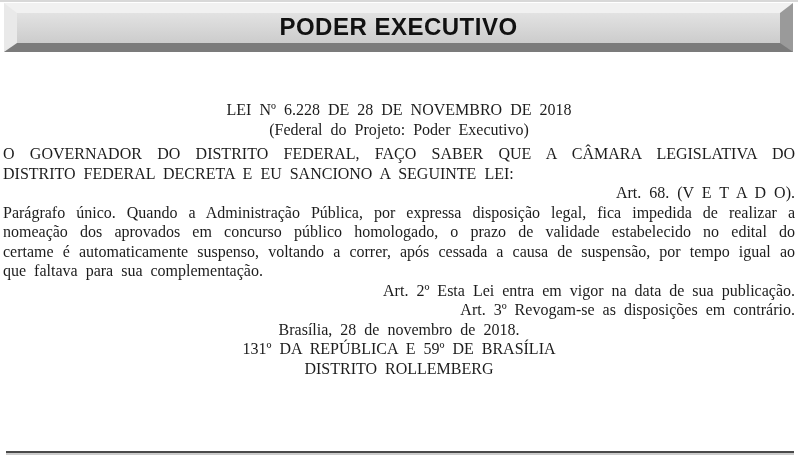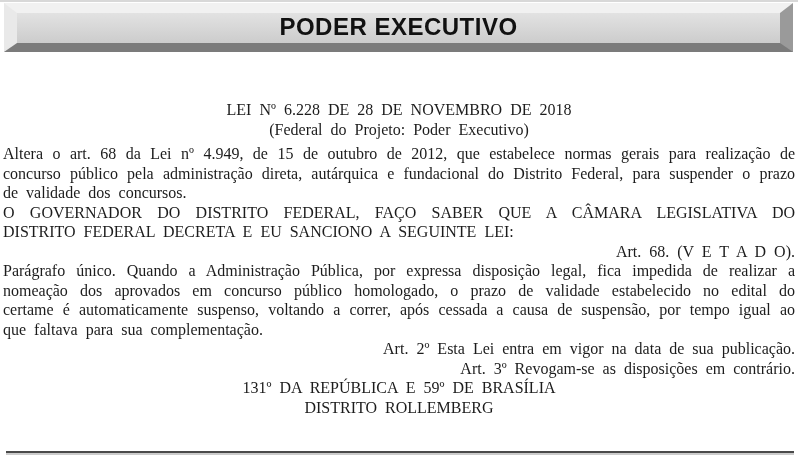--- a/index.html
+++ b/index.html
@@ -80,25 +80,25 @@
   <div class="banner">
     <div class="banner-bevel">
       <span class="banner-title">PODER EXECUTIVO</span>
     </div>
   </div>
 
   <div class="doc">
     <p class="center">LEI Nº 6.228 DE 28 DE NOVEMBRO DE 2018</p>
     <p class="center subtitle">(Federal do Projeto: Poder Executivo)</p>
 
-    <p class="just">Altera o art. 68 da Lei nº 4.949, de 15 de outubro de 2012, que estabelece normas gerais para realização de concurso público pela administração direta, autárquica e fundacional do Distrito Federal, para suspender o prazo de validade dos concursos.</p>
     <p class="just">O GOVERNADOR DO DISTRITO FEDERAL, FAÇO SABER QUE A CÂMARA LEGISLATIVA DO DISTRITO FEDERAL DECRETA E EU SANCIONO A SEGUINTE LEI:</p>
     <p class="left">Art. 68. (V E T A D O).</p>
     <p class="just">Parágrafo único. Quando a Administração Pública, por expressa disposição legal, fica impedida de realizar a nomeação dos aprovados em concurso público homologado, o prazo de validade estabelecido no edital do certame é automaticamente suspenso, voltando a correr, após cessada a causa de suspensão, por tempo igual ao que faltava para sua complementação.</p>
     <p class="left">Art. 2º Esta Lei entra em vigor na data de sua publicação.</p>
     <p class="left">Art. 3º Revogam-se as disposições em contrário.</p>
+    <p class="center">Brasília, 28 de novembro de 2018.</p>
     <p class="center">131º DA REPÚBLICA E 59º DE BRASÍLIA</p>
     <p class="center">DISTRITO ROLLEMBERG</p>
   </div>
 
   <div class="bottom-rule"></div>
 
 </div>
 
 </body></html>

